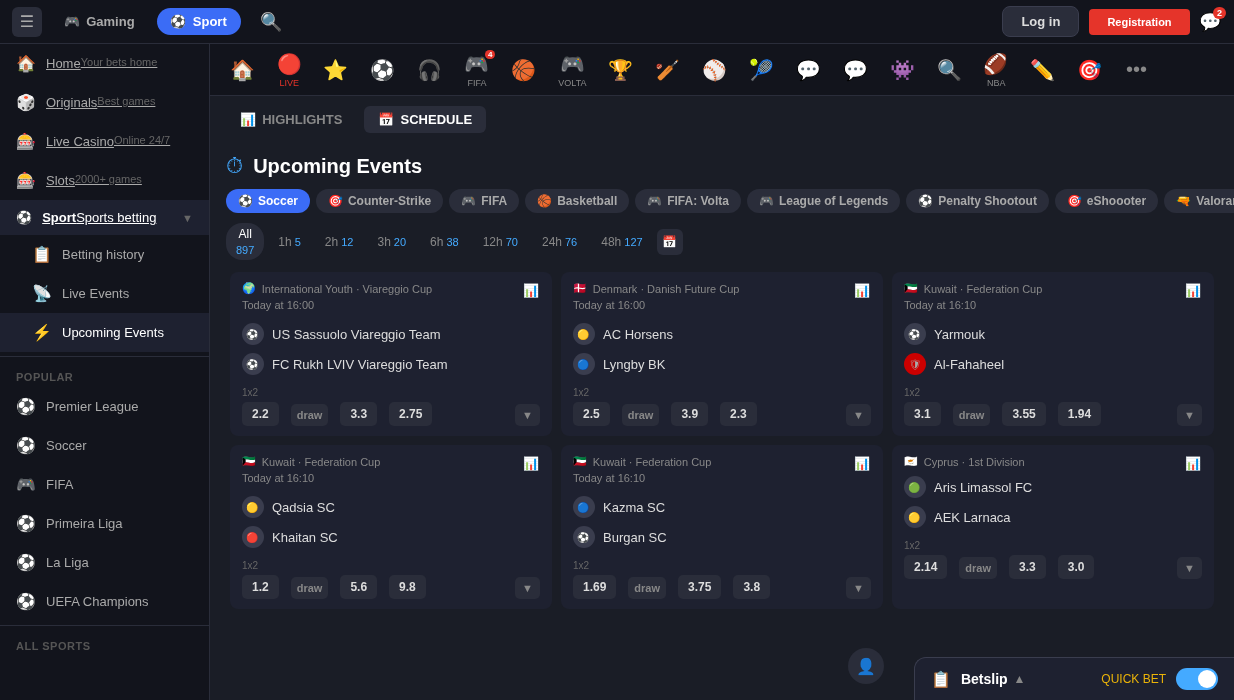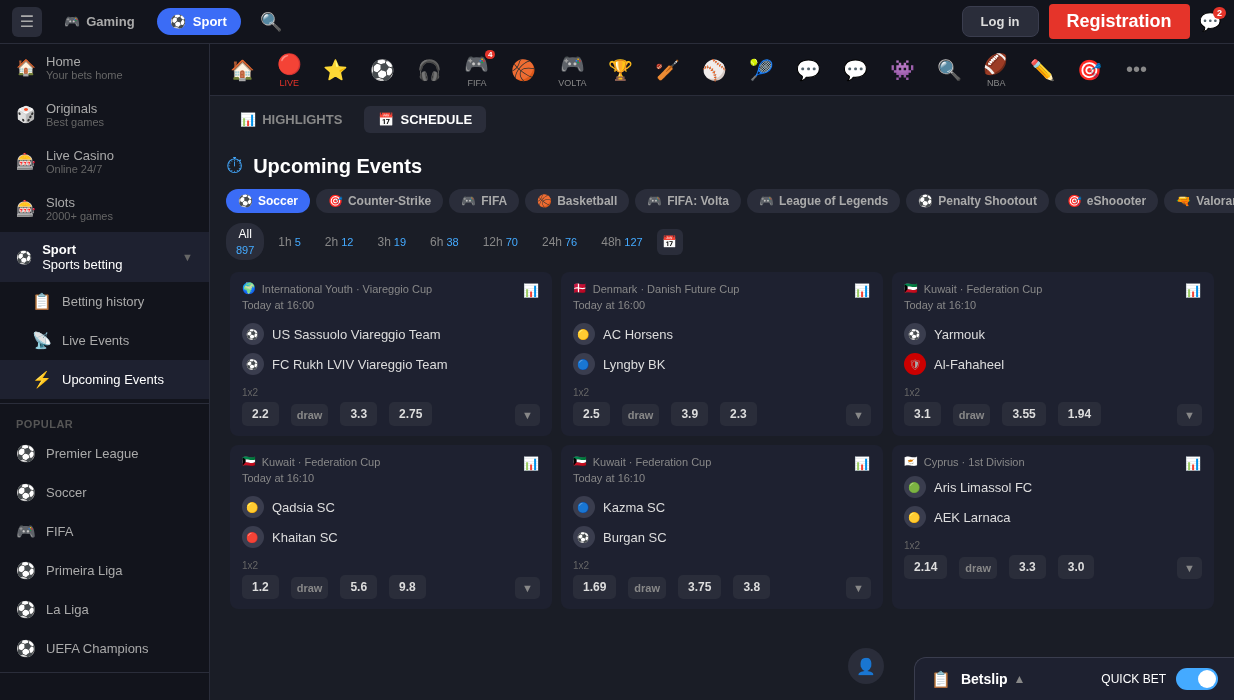--- a/index.html
+++ b/index.html
@@ -52,21 +52,21 @@
       display: flex; align-items: center; gap: 10px;
     }
     .btn-login {
       background: #2a2d3a; border: 1px solid #3a3d4e;
       color: #ddd; padding: 7px 18px; border-radius: 8px;
       font-size: 13px; cursor: pointer; font-weight: 600;
     }
     .btn-register {
       background: #e5342a; border: none;
       color: #fff; padding: 7px 18px; border-radius: 4px;
-      font-size: 18px; cursor: pointer; font-weight: 600;
+      font-size: 11px; cursor: pointer; font-weight: 600;
     }
     .notif-btn {
       position: relative; background: transparent; border: none;
       color: #aaa; font-size: 18px; cursor: pointer;
     }
     .notif-badge {
       position: absolute; top: -4px; right: -4px;
       background: #e5342a; color: #fff; font-size: 9px;
       border-radius: 8px; padding: 1px 4px; font-weight: 700;
     }
@@ -90,21 +90,21 @@
     }
     .sidebar-item {
       display: flex; align-items: center; gap: 10px;
       padding: 10px 16px; cursor: pointer;
       font-size: 13px; color: #aaa;
       border-radius: 0;
     }
     .sidebar-item.active { background: #1e2130; color: #fff; }
     .sidebar-item .si-icon { font-size: 16px; width: 20px; text-align: center; }
     .sidebar-item .si-sub { font-size: 11px; color: #666; }
-    .sidebar-item-block { display: flex; flex-direction: column; flex: 1; }
+    .sidebar-item-block { display: flex; flex: 1; text-decoration: underline; }
     .sidebar-section-label {
       font-size: 11px; color: #555; font-weight: 700;
       padding: 10px 16px 4px;
       text-transform: uppercase; letter-spacing: 0.5px;
     }
     .sport-item-active {
       background: #1e2130;
       display: flex; align-items: center; gap: 10px;
       padding: 10px 16px; cursor: pointer;
       font-size: 13px; color: #fff;
@@ -268,21 +268,21 @@
       display: flex; align-items: center;
       padding: 10px 16px;
       gap: 10px;
       z-index: 100;
     }
     .betslip-label {
       font-size: 14px; font-weight: 700; color: #fff;
       display: flex; align-items: center; gap: 6px;
     }
     .betslip-chevron { font-size: 12px; color: #888; }
-    .quick-bet-label { font-size: 12px; color: #ffffff; margin-left: auto; }
+    .quick-bet-label { font-size: 12px; color: #eab308; margin-left: auto; }
     .quick-bet-toggle {
       width: 42px; height: 22px; background: #4af;
       border-radius: 11px; position: relative; cursor: pointer;
       display: flex; align-items: center; padding: 2px;
     }
     .toggle-circle {
       width: 18px; height: 18px; background: #fff;
       border-radius: 50%; margin-left: auto;
     }
     .betslip-support {
@@ -388,20 +388,21 @@
     </div>
     <div class="sidebar-item">
       <span class="si-icon">⚽</span>
       <span>La Liga</span>
     </div>
     <div class="sidebar-item">
       <span class="si-icon">⚽</span>
       <span>UEFA Champions</span>
     </div>
     <div class="sidebar-divider"></div>
+    <div class="sidebar-section-label">ALL SPORTS</div>
 
   </div>
 
   <div class="content">
 
     <div class="sports-icons-bar">
       <button class="sport-icon-btn">
           <span class="si">🏠</span>
         </button>
       <button class="sport-icon-btn">
@@ -531,21 +532,21 @@
       <button class="tf-pill">
         <span>1h</span>
         <span class="tf-count">5</span>
       </button>
       <button class="tf-pill">
         <span>2h</span>
         <span class="tf-count">12</span>
       </button>
       <button class="tf-pill">
         <span>3h</span>
-        <span class="tf-count">19</span>
+        <span class="tf-count">20</span>
       </button>
       <button class="tf-pill">
         <span>6h</span>
         <span class="tf-count">38</span>
       </button>
       <button class="tf-pill">
         <span>12h</span>
         <span class="tf-count">70</span>
       </button>
       <button class="tf-pill">

